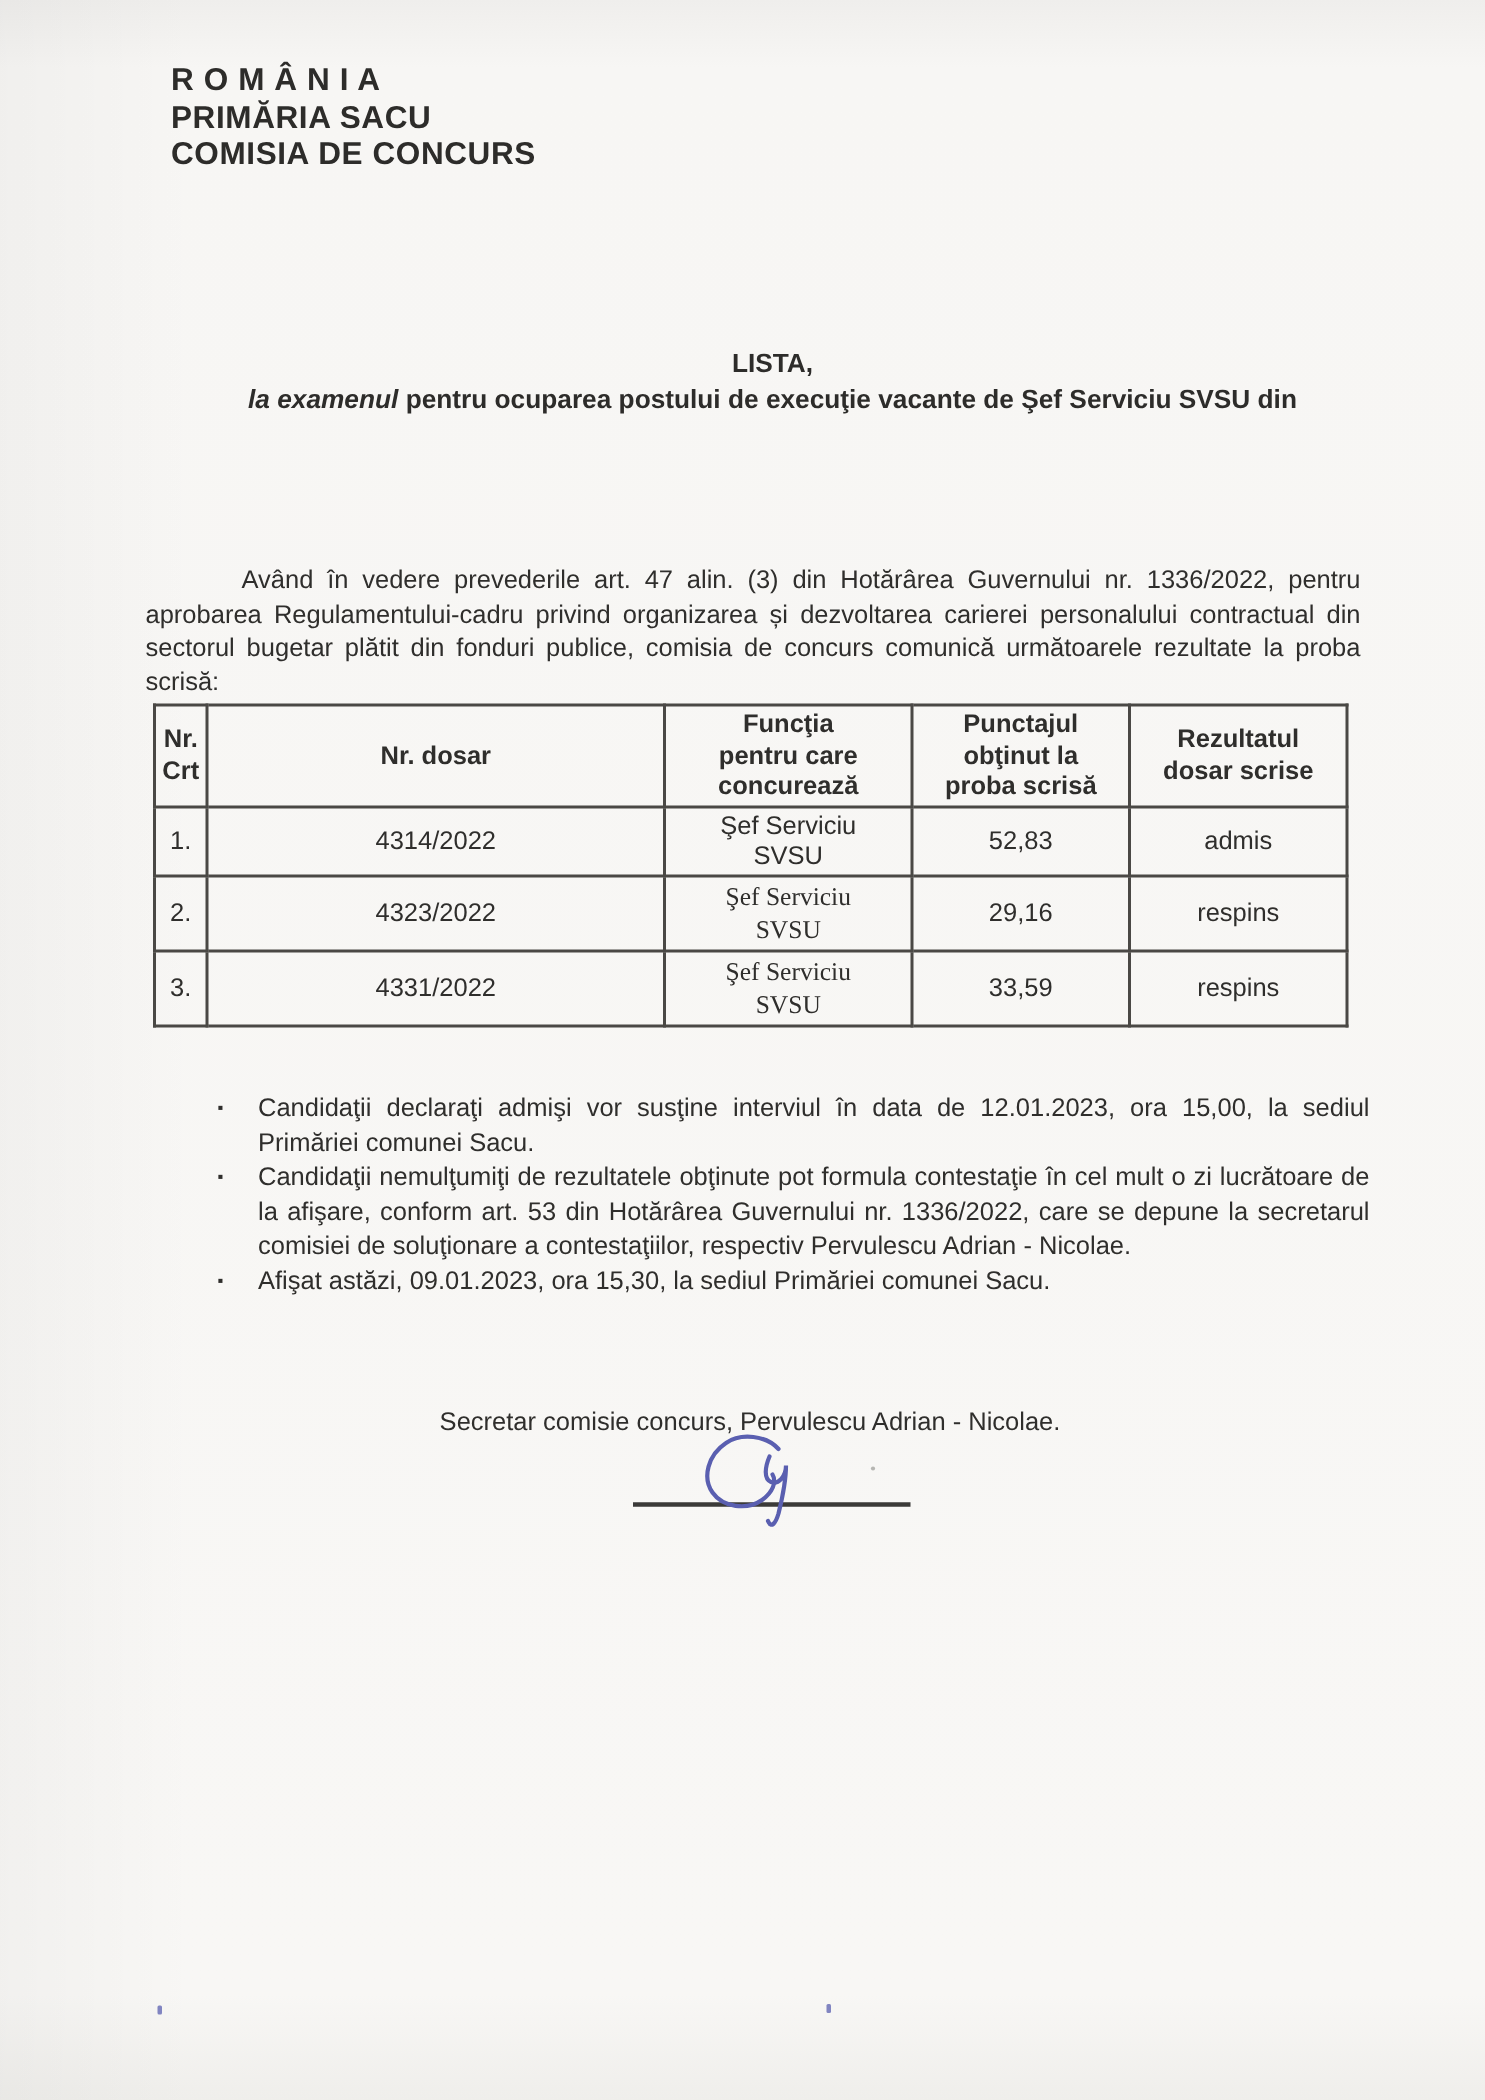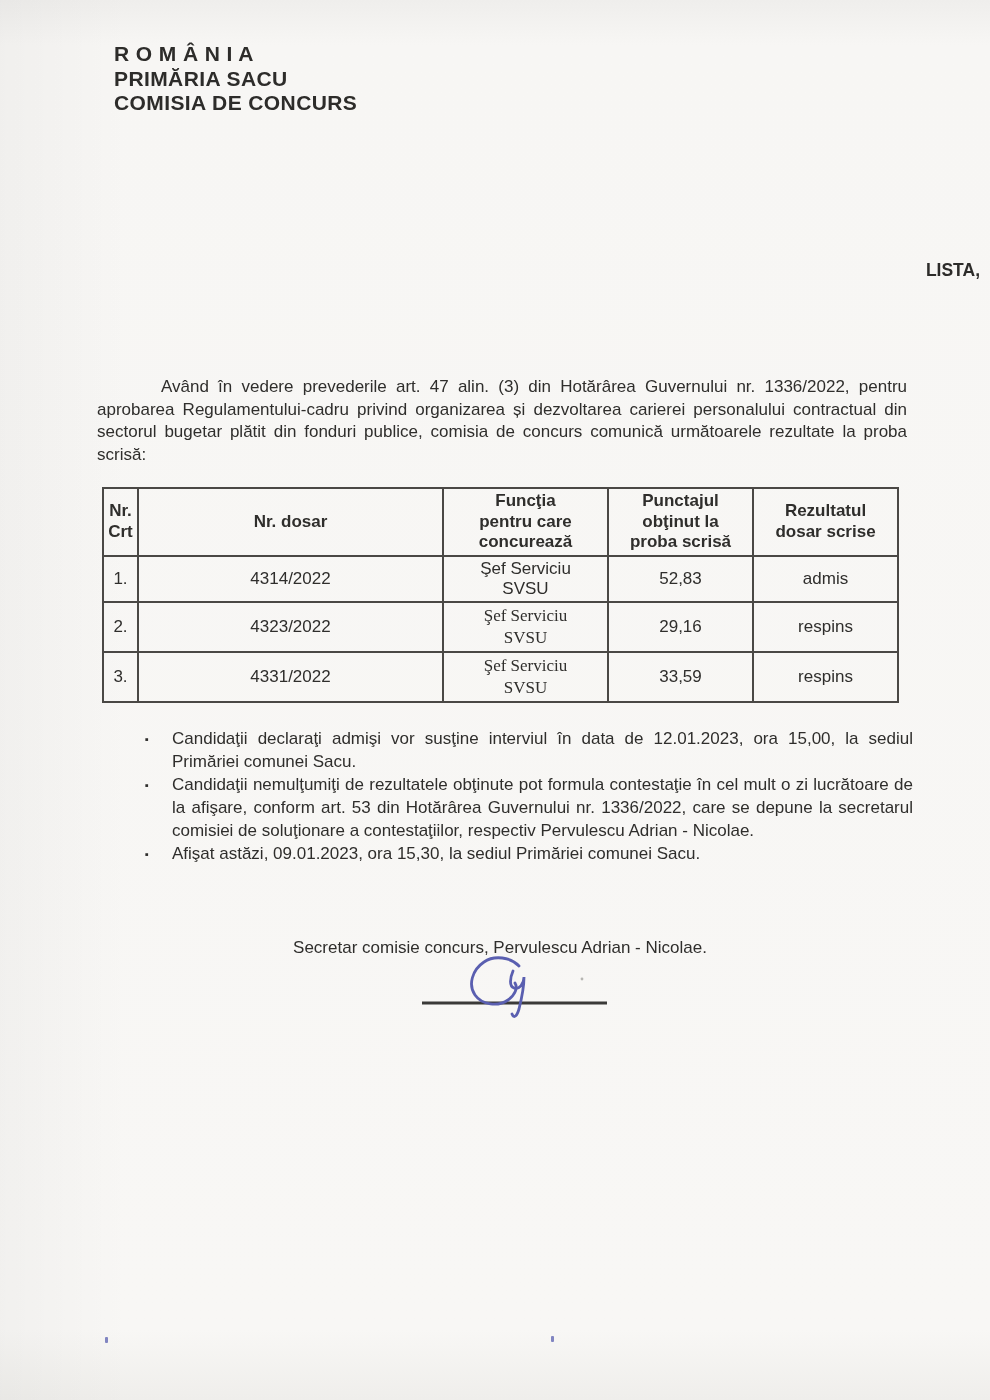--- a/index.html
+++ b/index.html
@@ -20,40 +20,40 @@
   
   .letterhead {
     position: absolute; left: 114px; top: 42px;
     font-size: 21px; font-weight: bold; line-height: 24.5px;
     letter-spacing: 0.4px; color: #2d2c2a;
   }
 
   
   .title-block {
     position: absolute; left: 50px; top: 230px; width: 930px;
-    text-align: right; font-size: 17.5px; font-weight: bold;
-    line-height: 24px; color: #2d2c2a; margin-top: 28px;
+    text-align: center; font-size: 17.5px; font-weight: bold;
+    line-height: 24px; color: #2d2c2a;
   }
   .it { font-style: italic; }
   .und {
     text-decoration: underline;
     text-decoration-thickness: 2px;
     text-underline-offset: 3px;
   }
 
   
   .intro {
     position: absolute; left: 97px; top: 376px; width: 810px;
     margin: 0; font-size: 17px; line-height: 22.6px;
     text-align: justify; text-indent: 64px; color: #2f2e2c;
   }
 
   
   table.results {
-    position: absolute; left: 102px; top: 487px;
+    position: absolute; left: 102px; top: 469px;
     width: 795px; border-collapse: collapse; table-layout: fixed;
     color: #2f2e2c;
     border-radius: 25px;
   }
   table.results th, table.results td {
     border: 2px solid #4a4845;
     padding: 2px 4px;
     text-align: center;
     overflow: hidden;
   }
@@ -114,20 +114,21 @@
 <div class="page">
 
   <header class="letterhead">
     <div>R O M Â N I A</div>
     <div>PRIMĂRIA SACU</div>
     <div>COMISIA DE CONCURS</div>
   </header>
 
   <section class="title-block">
     <div>LISTA,</div>
+    <div><span class="it">la examenul</span><span> pentru ocuparea postului de execuţie vacante de Şef Serviciu SVSU din</span></div>
   </section>
 
   <p class="intro">Având în vedere prevederile art. 47 alin. (3) din Hotărârea Guvernului nr. 1336/2022, pentru aprobarea Regulamentului-cadru privind organizarea și dezvoltarea carierei personalului contractual din sectorul bugetar plătit din fonduri publice, comisia de concurs comunică următoarele rezultate la proba scrisă:</p>
 
   <table class="results">
     <colgroup>
         <col class="c1">
         <col class="c2">
         <col class="c3">
         <col class="c4">

